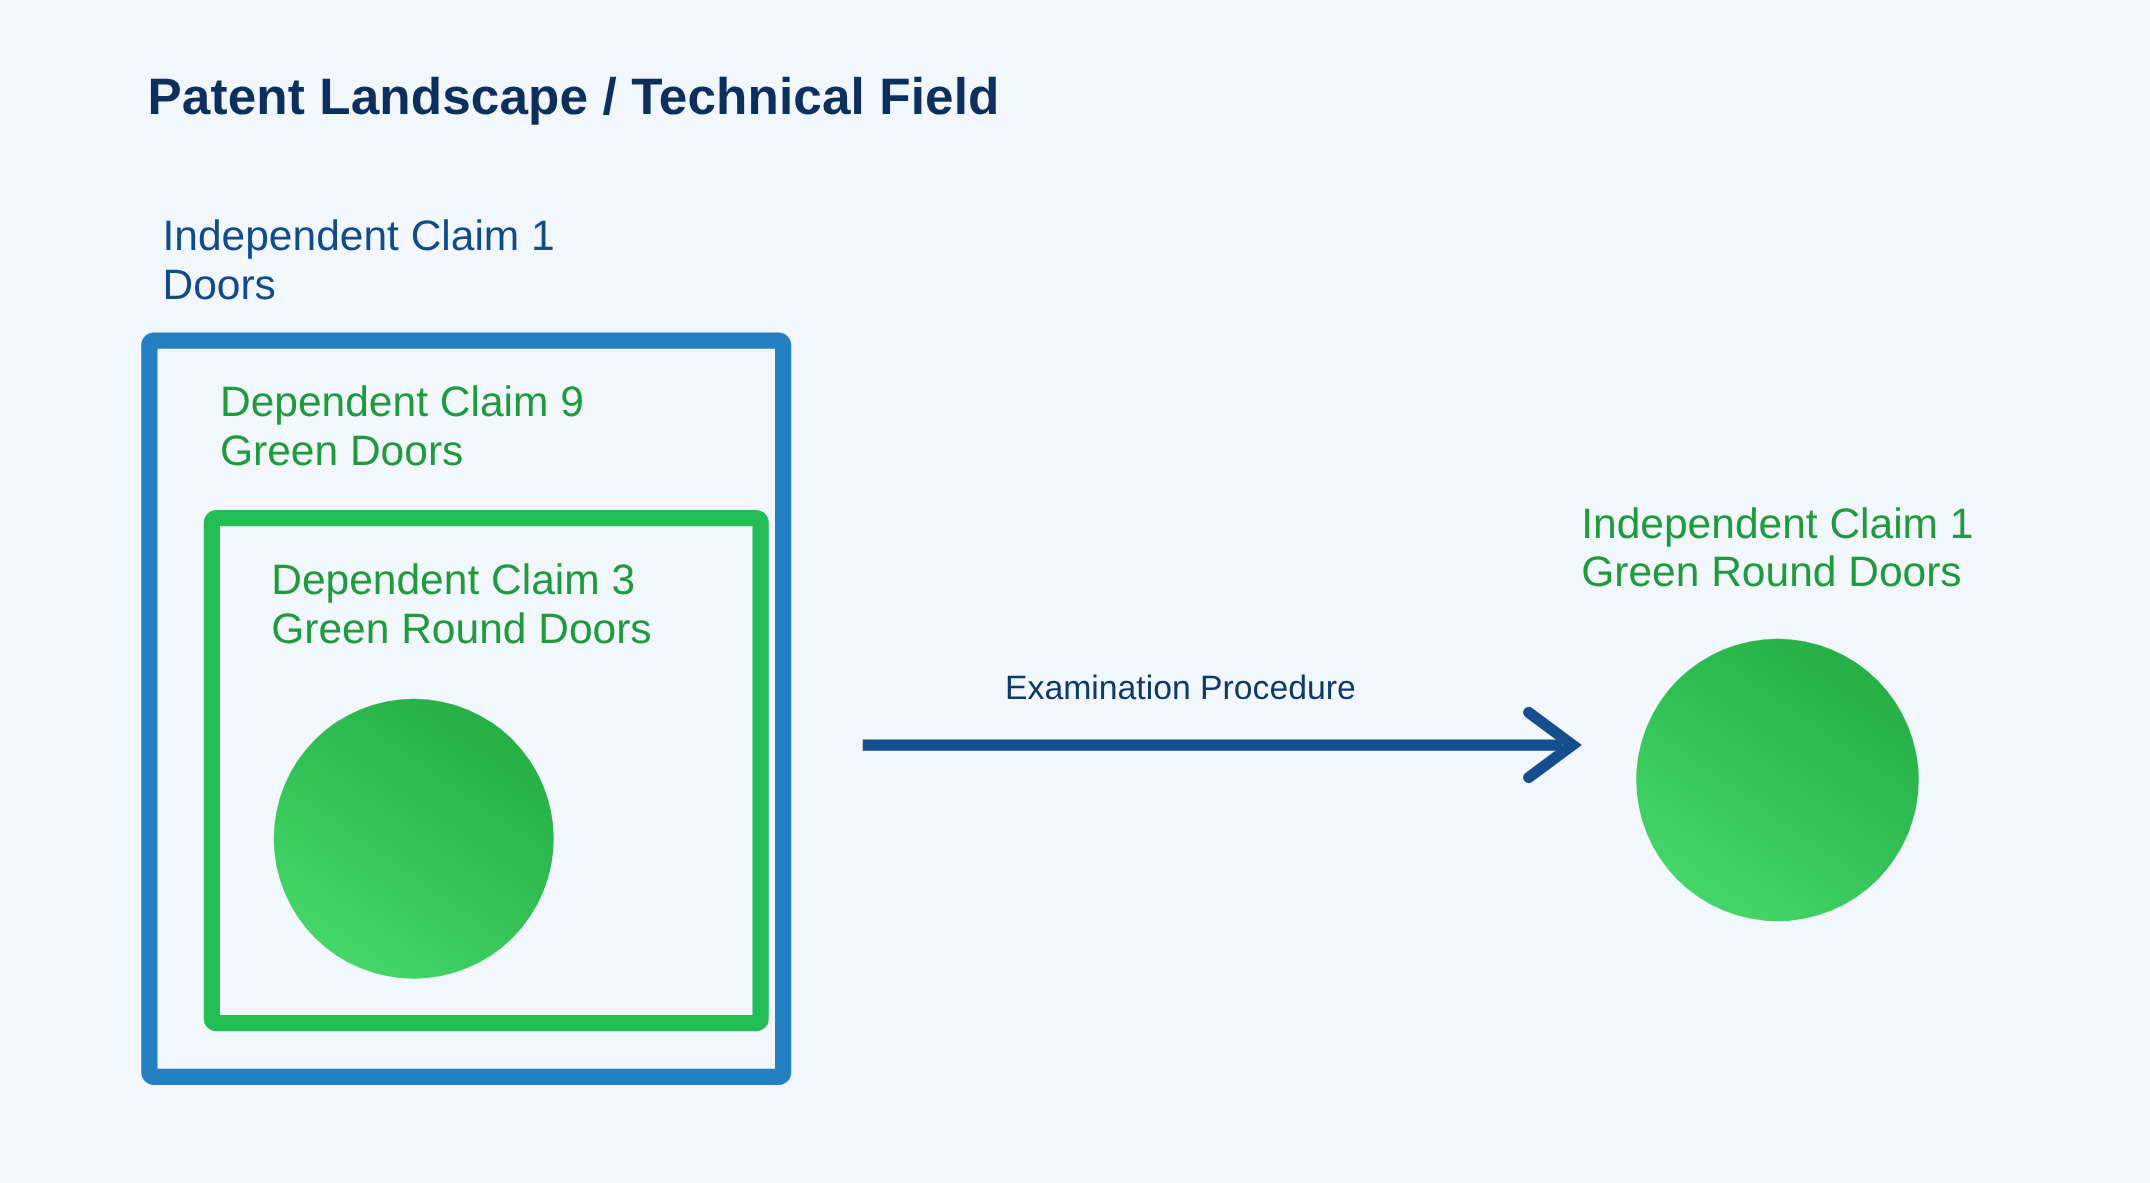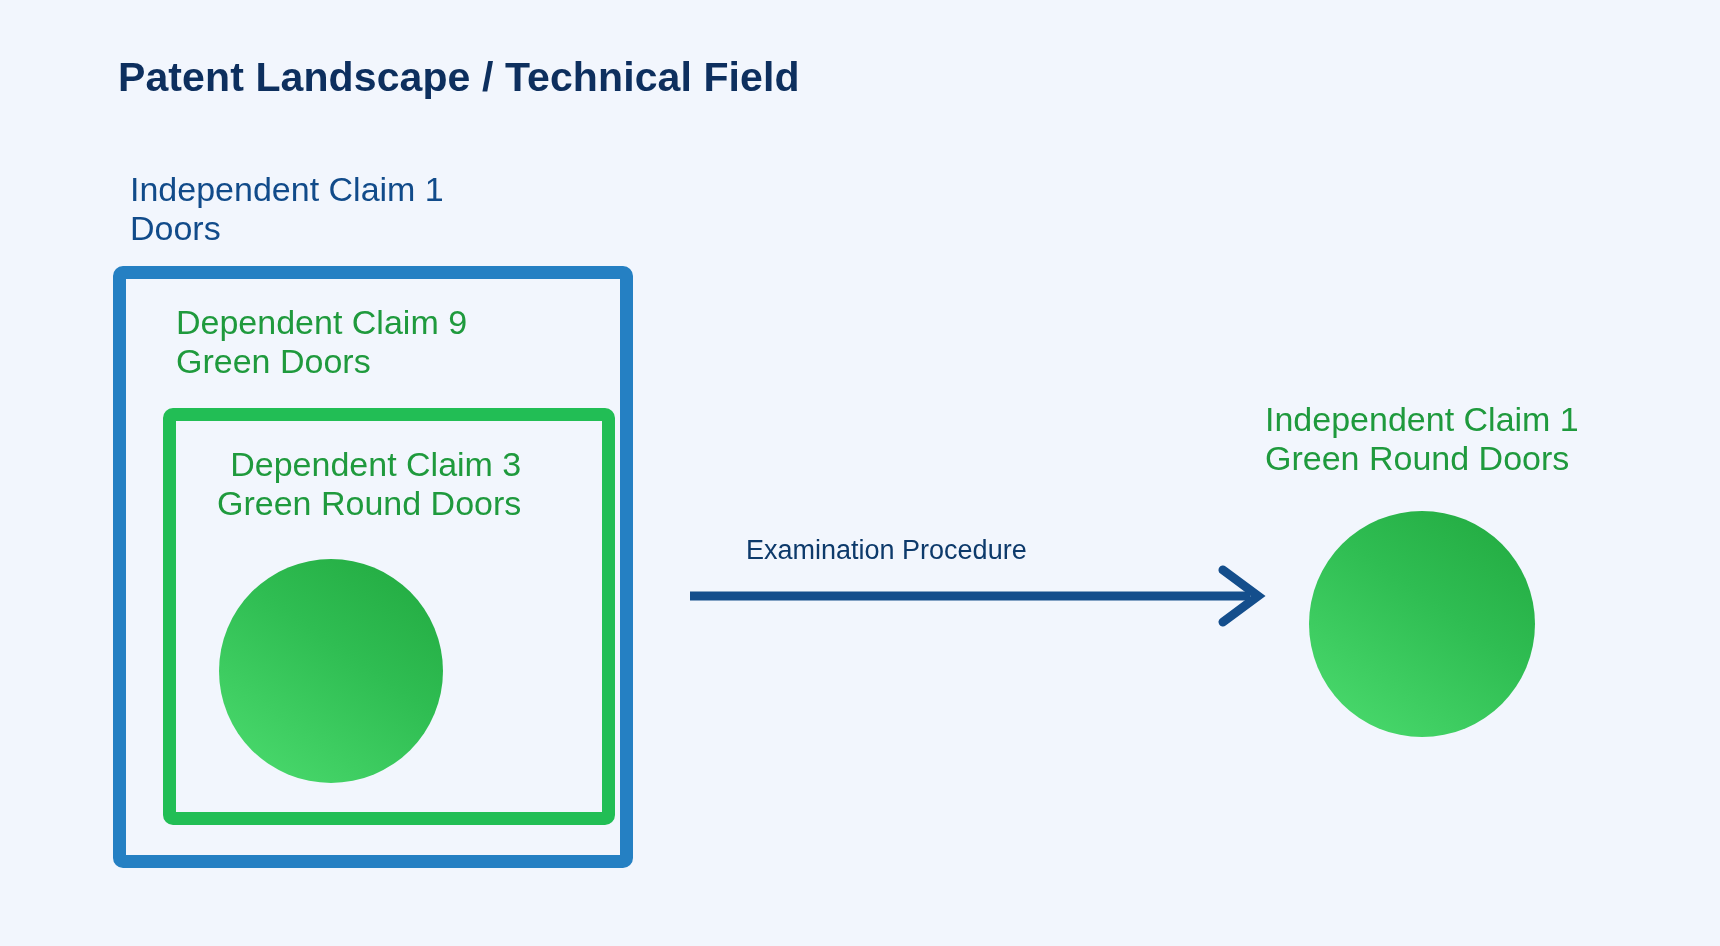--- a/index.html
+++ b/index.html
@@ -45,21 +45,20 @@
     left: 130px;
     top: 170px;
   }
   .label-claim2 {
     left: 176px;
     top: 303px;
   }
   .label-claim3 {
     left: 217px;
     top: 445px;
-    text-align: right;
   }
   .label-result {
     left: 1265px;
     top: 400px;
   }
 
   
   .box-outer {
     position: absolute;
     left: 113px;
@@ -109,21 +108,21 @@
     position: absolute;
     left: 690px;
     top: 565px;
     width: 580px;
     height: 62px;
   }
   .arrow-wrap svg { display: block; }
 
   .arrow-label {
     position: absolute;
-    left: 746px;
+    left: 804px;
     top: 535px;
     font-size: 27px;
     color: #0d3a6b;
     white-space: nowrap;
   }
 </style>
 </head>
 <body>
 
 <div class="canvas">

